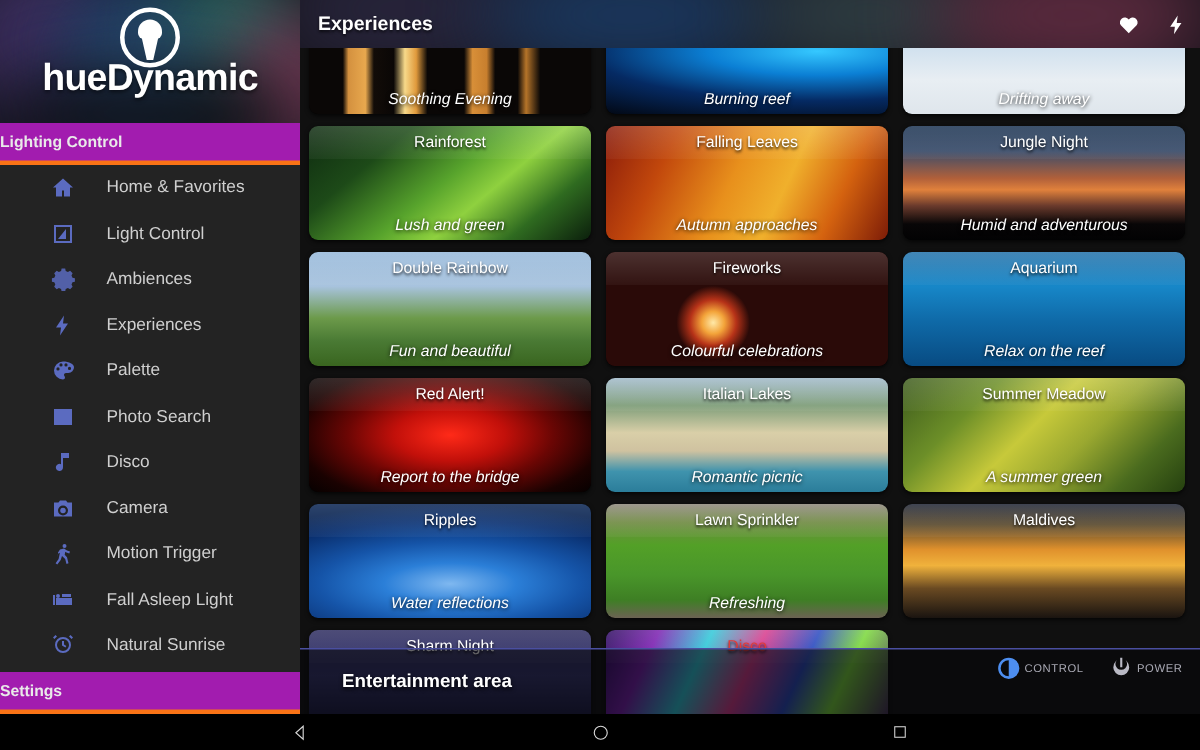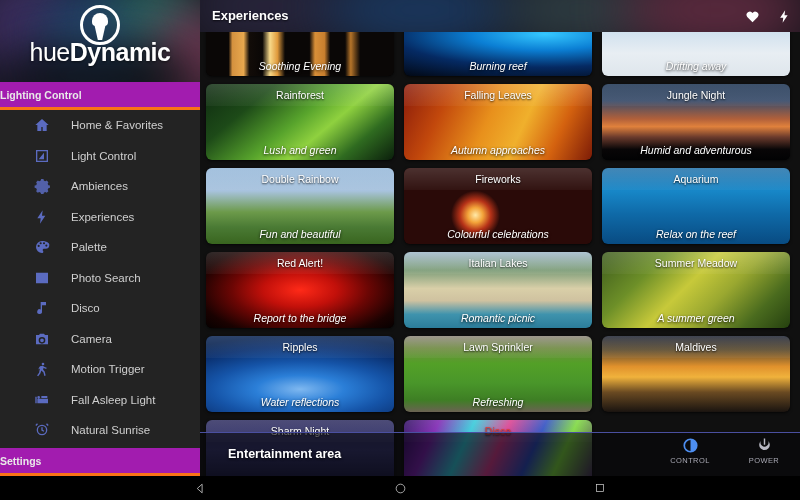--- a/index.html
+++ b/index.html
@@ -41,21 +41,21 @@
   #logo-bulb .bulbstem {
     position: absolute; left: 22px; top: 19px; width: 12px; height: 17px;
     background: #fff;
     clip-path: polygon(0% 0%, 100% 0%, 68% 100%, 32% 100%);
   }
   #logo-text {
     position: absolute; left: 0; top: 38px; width: 200px; text-align: center;
     font-size: 25px; color: #fff; letter-spacing: -0.5px;
     text-shadow: 0 1px 3px rgba(0,0,0,.6);
   }
-  #logo-text .light { font-weight: 400; }
+  #logo-text .light { font-weight: 700; }
   #logo-text .bold { font-weight: 700; }
 
   .nav-section-header {
     height: 28px; background: #a21caf; color: #e9e9e9;
     font-size: 10.5px; font-weight: 700; display: flex; align-items: center;
     padding-left: 0; border-bottom: 3px solid #f97316;
   }
   .nav-item {
     height: 30.5px; display: flex; align-items: center; padding-left: 31px;
     color: #cfcfcf; font-size: 11.5px;
@@ -170,21 +170,21 @@
     overflow: hidden;
   }
   #ent-title {
     position: absolute; left: 28px; top: 14px; color: #fff;
     font-size: 12.5px; font-weight: 700; text-shadow: 0 1px 3px rgba(0,0,0,.9);
   }
   #ent-actions {
     position: absolute; right: 10px; top: 3px; display: flex; gap: 22px;
   }
   .ent-btn {
-    width: 52px; display: flex; flex-direction: column; align-items: center; gap: 2px;
+    width: 52px; display: flex; flex-direction: row; align-items: center; gap: 2px;
   }
   .ent-btn .eicon { width: 18px; height: 18px; display:flex; align-items:center; justify-content:center; }
   .ent-btn .elabel { font-size: 7.5px; color: #a9a9b4; letter-spacing: .4px; }
   .ent-btn.control .eicon svg { fill: #4d8ef0; }
   .ent-btn.power .eicon svg { fill: #b9b9c4; }
 
   
   #navbar {
     position: absolute; left: 0; bottom: 0; width: 800px; height: 24px;
     background: #000; display: flex; align-items: center; justify-content: center;

